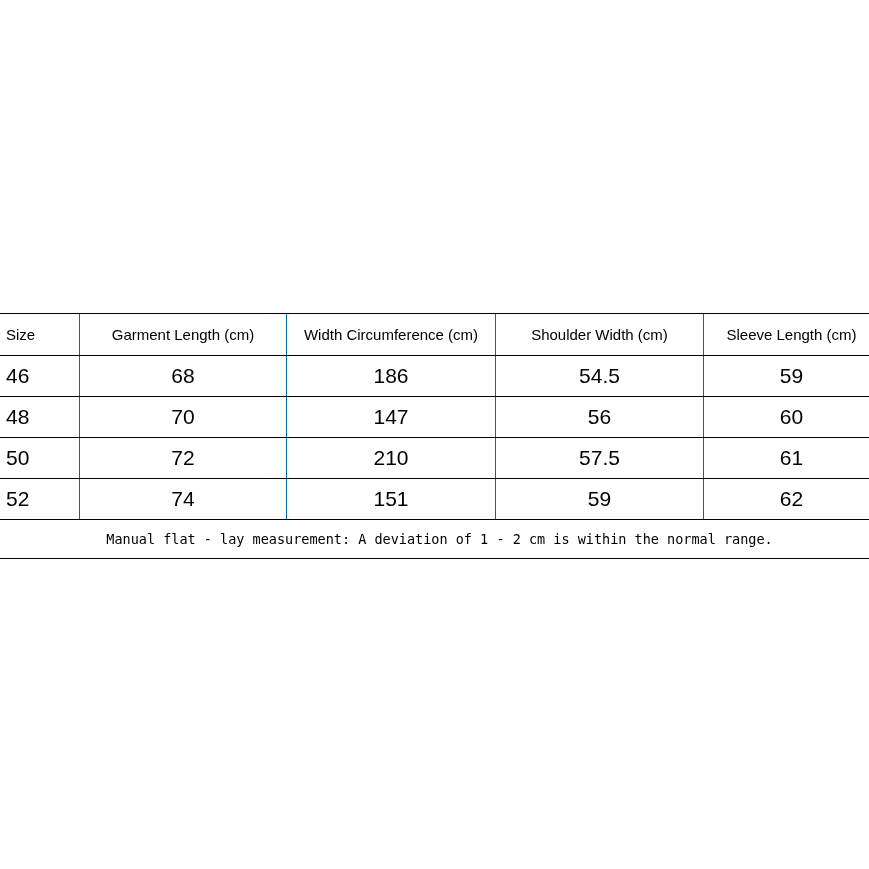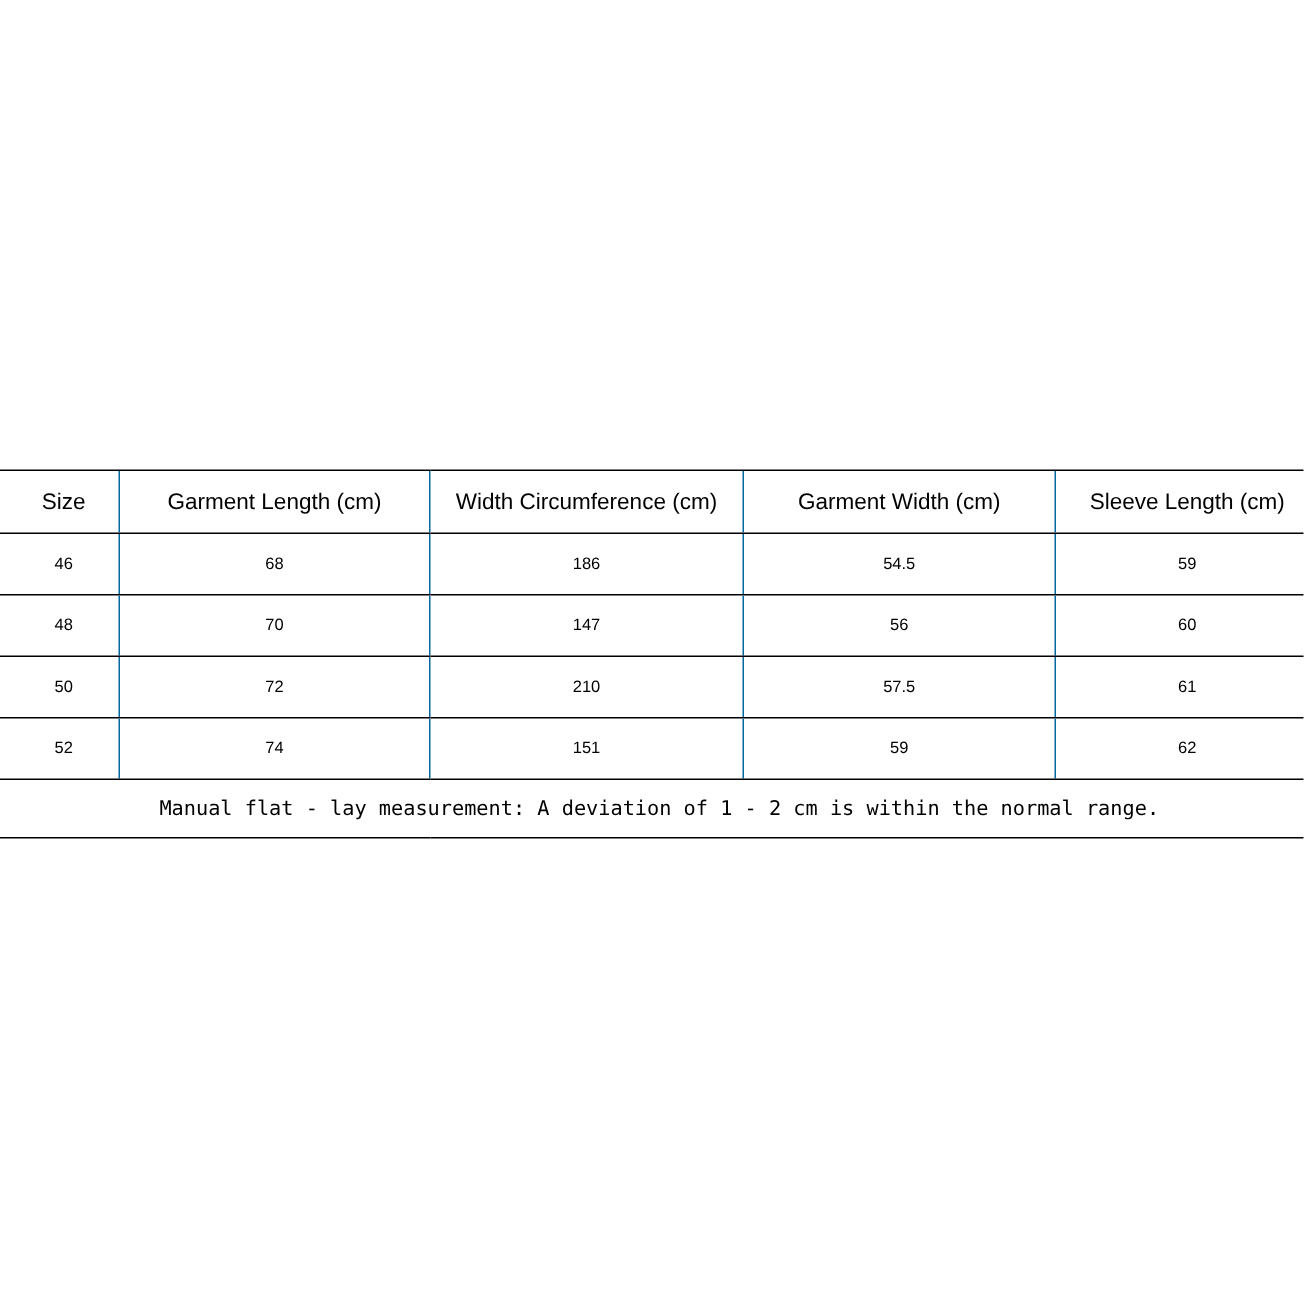--- a/index.html
+++ b/index.html
@@ -33,39 +33,39 @@
     width: 869px;
     table-layout: fixed;
   }
   table.size-table td,
   table.size-table th {
     border: 1px solid #000000;
     border-left: none;
     border-right: none;
     text-align: center;
     font-weight: normal;
-    font-size: 11px;
+    font-size: 21px;
     color: #000;
     height: 40px;
     padding: 0;
     vertical-align: middle;
   }
   
   table.size-table td.sep,
   table.size-table th.sep {
     border-left: 1px solid #0369a1;
   }
   table.size-table tr.header-row th {
     font-size: 15px;
     height: 41px;
   }
   table.size-table th.col-size,
   table.size-table td.col-size {
     width: 73px;
-    text-align: center;
+    text-align: left;
     padding-left: 6px;
   }
   table.size-table th.col-a, table.size-table td.col-a { width: 206px; }
   table.size-table th.col-b, table.size-table td.col-b { width: 208px; }
   table.size-table th.col-c, table.size-table td.col-c { width: 207px; }
   table.size-table th.col-d, table.size-table td.col-d { width: 175px; }
 
   table.size-table td.note-cell {
     font-family: "DejaVu Sans Mono", monospace;
     font-size: 13.5px;
@@ -81,21 +81,21 @@
 
 <div id="page">
 
   <div class="table-wrap">
     <table class="size-table">
       <thead>
         <tr class="header-row">
           <th class="col-size">Size</th>
           <th class="col-a sep">Garment Length (cm)</th>
           <th class="col-b sep">Width Circumference (cm)</th>
-          <th class="col-c sep">Garment Width (cm)</th>
+          <th class="col-c sep">Shoulder Width (cm)</th>
           <th class="col-d sep">Sleeve Length (cm)</th>
         </tr>
       </thead>
       <tbody>
         <tr>
           <td class="col-size">46</td>
           <td class="col-a sep">68</td>
           <td class="col-b sep">186</td>
           <td class="col-c sep">54.5</td>
           <td class="col-d sep">59</td>

